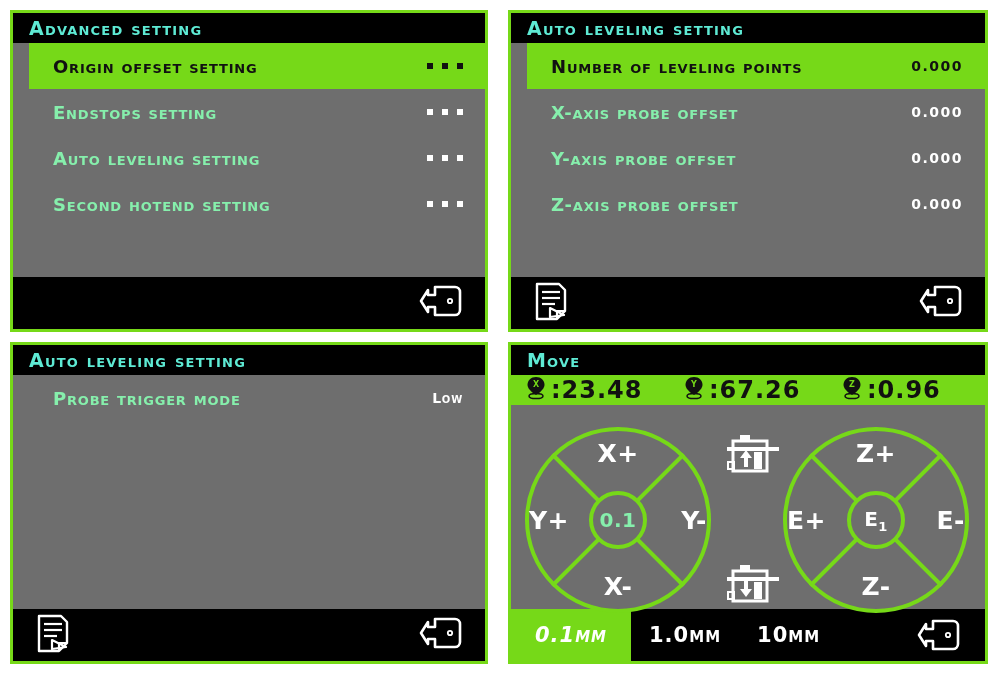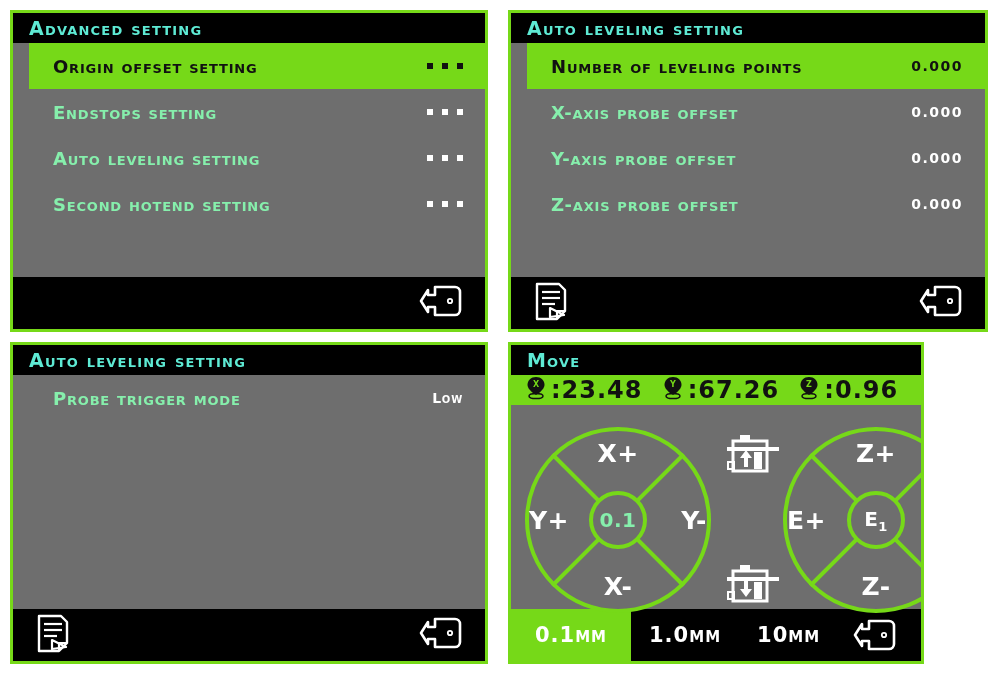--- a/index.html
+++ b/index.html
@@ -20,21 +20,21 @@
     position: absolute;
     border: 3px solid #76d918;
     background: #000000;
     overflow: hidden;
     display: flex;
     flex-direction: column;
   }
   #panel-advanced      { left: 10px;  top: 10px;  width: 478px; height: 322px; }
   #panel-autolevel     { left: 508px; top: 10px;  width: 480px; height: 322px; }
   #panel-probe         { left: 10px;  top: 342px; width: 478px; height: 322px; }
-  #panel-move          { left: 508px; top: 342px; width: 416px; height: 322px; }
+  #panel-move          { left: 508px; top: 342px; width: 480px; height: 322px; }
 
   
   .title-bar {
     height: 30px;
     background: #000000;
     display: flex;
     align-items: center;
     padding-left: 16px;
     flex: 0 0 30px;
   }
@@ -221,21 +221,21 @@
     display: flex; align-items: center; justify-content: center;
     padding: 0 18px;
     color: #ffffff;
     font-size: 21px;
     font-weight: bold;
     font-variant: small-caps;
     text-transform: lowercase;
     letter-spacing: 1px;
   }
   .step-tab.active { background: #76d918; color: #ffffff; min-width: 120px; }
-  .step-tab:first-child { margin-left: 0; }
+  .step-tab:first-child { margin-left: 0; font-style: italic; }
   .step-spacer { flex: 1 1 auto; }
   .step-back { display: flex; align-items: center; padding-right: 24px; }
 </style>
 </head>
 <body>
 
 <div class="screen-grid">
 
   <div class="panel" id="panel-advanced">
     <div class="title-bar">

